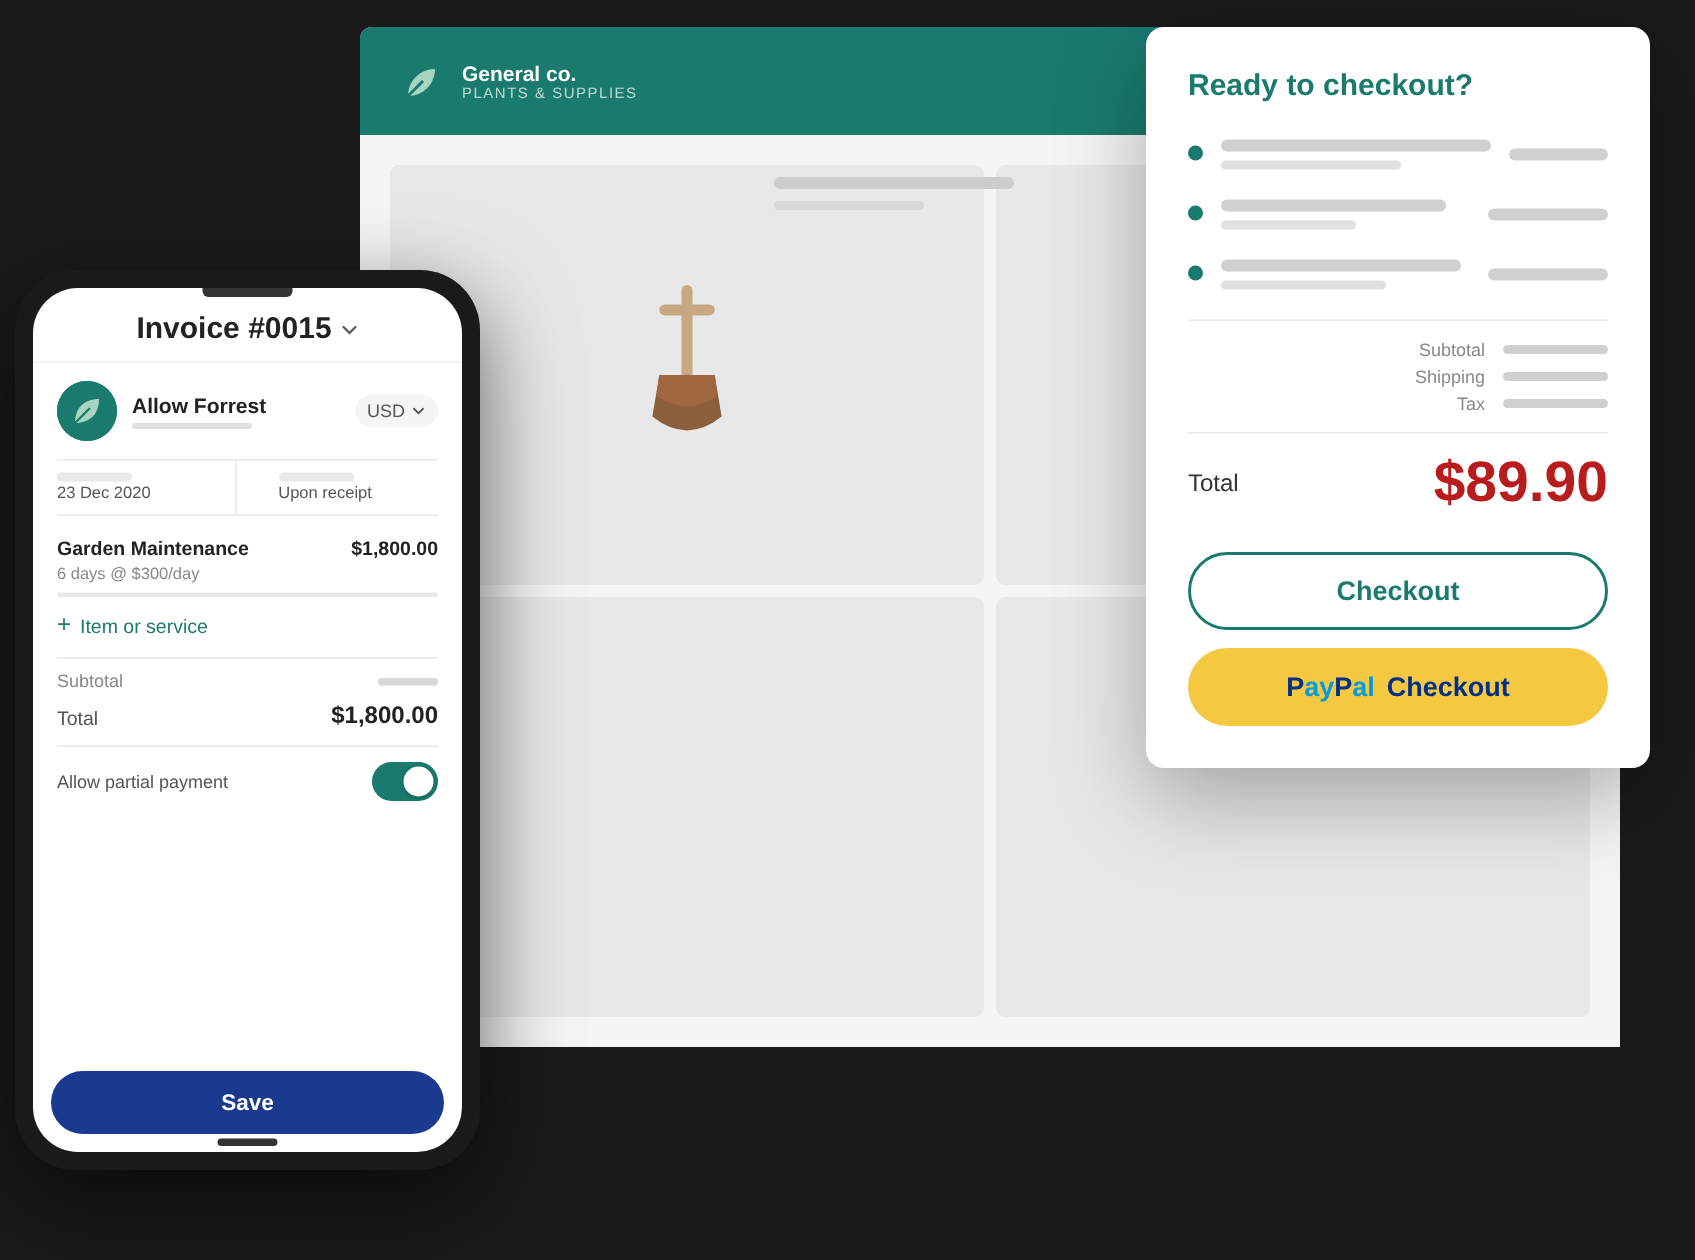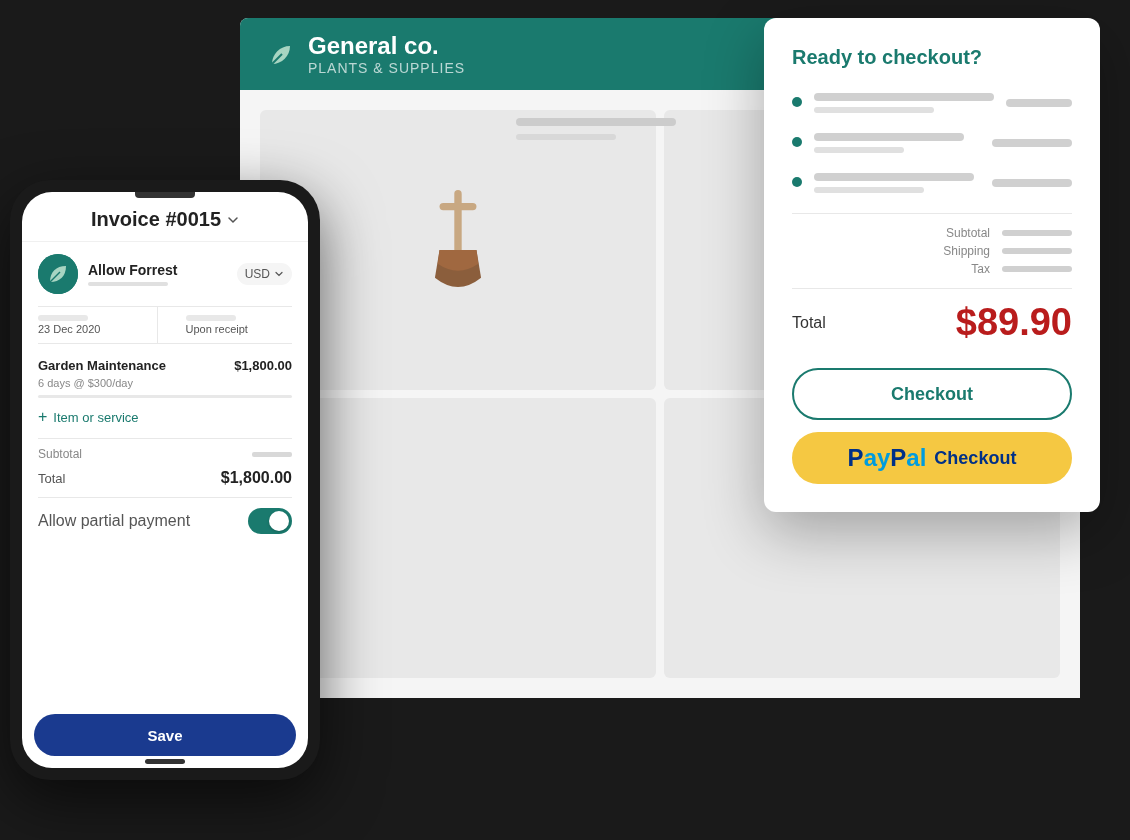--- a/index.html
+++ b/index.html
@@ -37,27 +37,27 @@
       width: 32px;
       height: 32px;
       color: #a8d5c2;
     }
 
     .company-info {
       color: white;
     }
 
     .company-name {
-      font-size: 24px;
+      font-size: 14px;
       font-weight: 600;
       color: white;
     }
 
     .company-sub {
-      font-size: 14px;
+      font-size: 10px;
       color: rgba(255,255,255,0.7);
       letter-spacing: 1px;
     }
 
     .header-bars {
       margin-left: auto;
       display: flex;
       gap: 8px;
       align-items: center;
     }
@@ -238,21 +238,21 @@
       font-size: 18px;
       font-weight: 700;
       cursor: pointer;
       display: flex;
       align-items: center;
       justify-content: center;
       gap: 8px;
     }
 
     .paypal-logo {
-      font-size: 24px;
+      font-size: 18px;
       font-weight: 900;
       color: #003087;
     }
 
     .paypal-logo span {
       color: #009cde;
     }
 
     
     .phone-mockup {
@@ -517,21 +517,21 @@
     }
 
     .partial-payment-row {
       display: flex;
       justify-content: space-between;
       align-items: center;
       padding: 10px 0;
     }
 
     .partial-label {
-      font-size: 16px;
+      font-size: 12px;
       color: #555;
     }
 
     .toggle {
       width: 44px;
       height: 26px;
       border-radius: 13px;
       background: #1a7a6e;
       position: relative;
       cursor: pointer;

